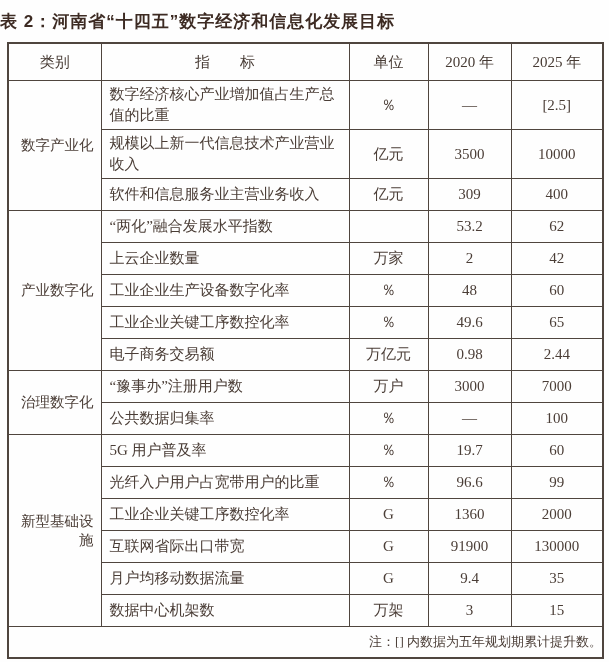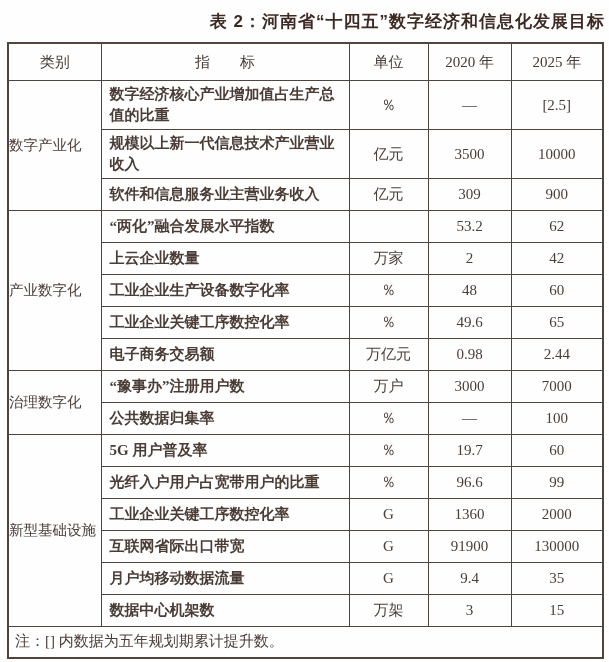--- a/index.html
+++ b/index.html
@@ -15,21 +15,21 @@
     position: relative;
     width: 609px;
     height: 662px;
     background: #fefefe;
   }
   .doc-title {
     position: absolute;
     top: 10px;
     left: 0;
     width: 605px;
-    text-align: right;
+    text-align: left;
     font-family: "Liberation Sans", "DejaVu Sans", sans-serif;
     font-weight: bold;
     font-size: 17px;
     letter-spacing: 1px;
     color: #3d2b23;
   }
   table.goals {
     position: absolute;
     left: 7px;
     top: 42px;
@@ -55,44 +55,43 @@
     font-weight: normal;
     font-size: 15px;
     text-align: center;
     padding: 0;
     color: #463a33;
   }
   tr.row { height: 32px; }
   tr.row.tall { height: 49px; }
   td { padding: 0; }
   td.cat {
-    text-align: left;
+    text-align: right;
     vertical-align: middle;
     font-size: 14.5px;
     letter-spacing: 0;
-    padding: 0;
+    padding: 7px;
     font-family: Liberation Serif, serif;
   }
   td.ind {
     text-align: left;
     vertical-align: middle;
     padding: 3px 14px 3px 8px;
     line-height: 21px;
-    font-weight: bold;
   }
   td.unit, td.val {
     text-align: center;
     vertical-align: middle;
   }
   tr.note-row { height: 31px; }
   td.note {
-    text-align: left;
+    text-align: right;
     vertical-align: middle;
     padding-left: 6px;
-    font-size: 15px;
+    font-size: 13px;
   }
 </style>
 </head>
 <body>
 
 <div class="page">
   <div class="doc-title">表 2：河南省“十四五”数字经济和信息化发展目标</div>
 
   <table class="goals">
     <colgroup>
@@ -122,21 +121,21 @@
         <tr class="row tall">
           <td class="ind">规模以上新一代信息技术产业营业收入</td>
           <td class="unit">亿元</td>
           <td class="val">3500</td>
           <td class="val">10000</td>
         </tr>
         <tr class="row">
           <td class="ind">软件和信息服务业主营业务收入</td>
           <td class="unit">亿元</td>
           <td class="val">309</td>
-          <td class="val">900</td>
+          <td class="val">400</td>
         </tr>
         <tr class="row">
           <td rowspan="5" class="cat">产业数字化</td>
           <td class="ind">“两化”融合发展水平指数</td>
           <td class="unit"></td>
           <td class="val">53.2</td>
           <td class="val">62</td>
         </tr>
         <tr class="row">
           <td class="ind">上云企业数量</td>

